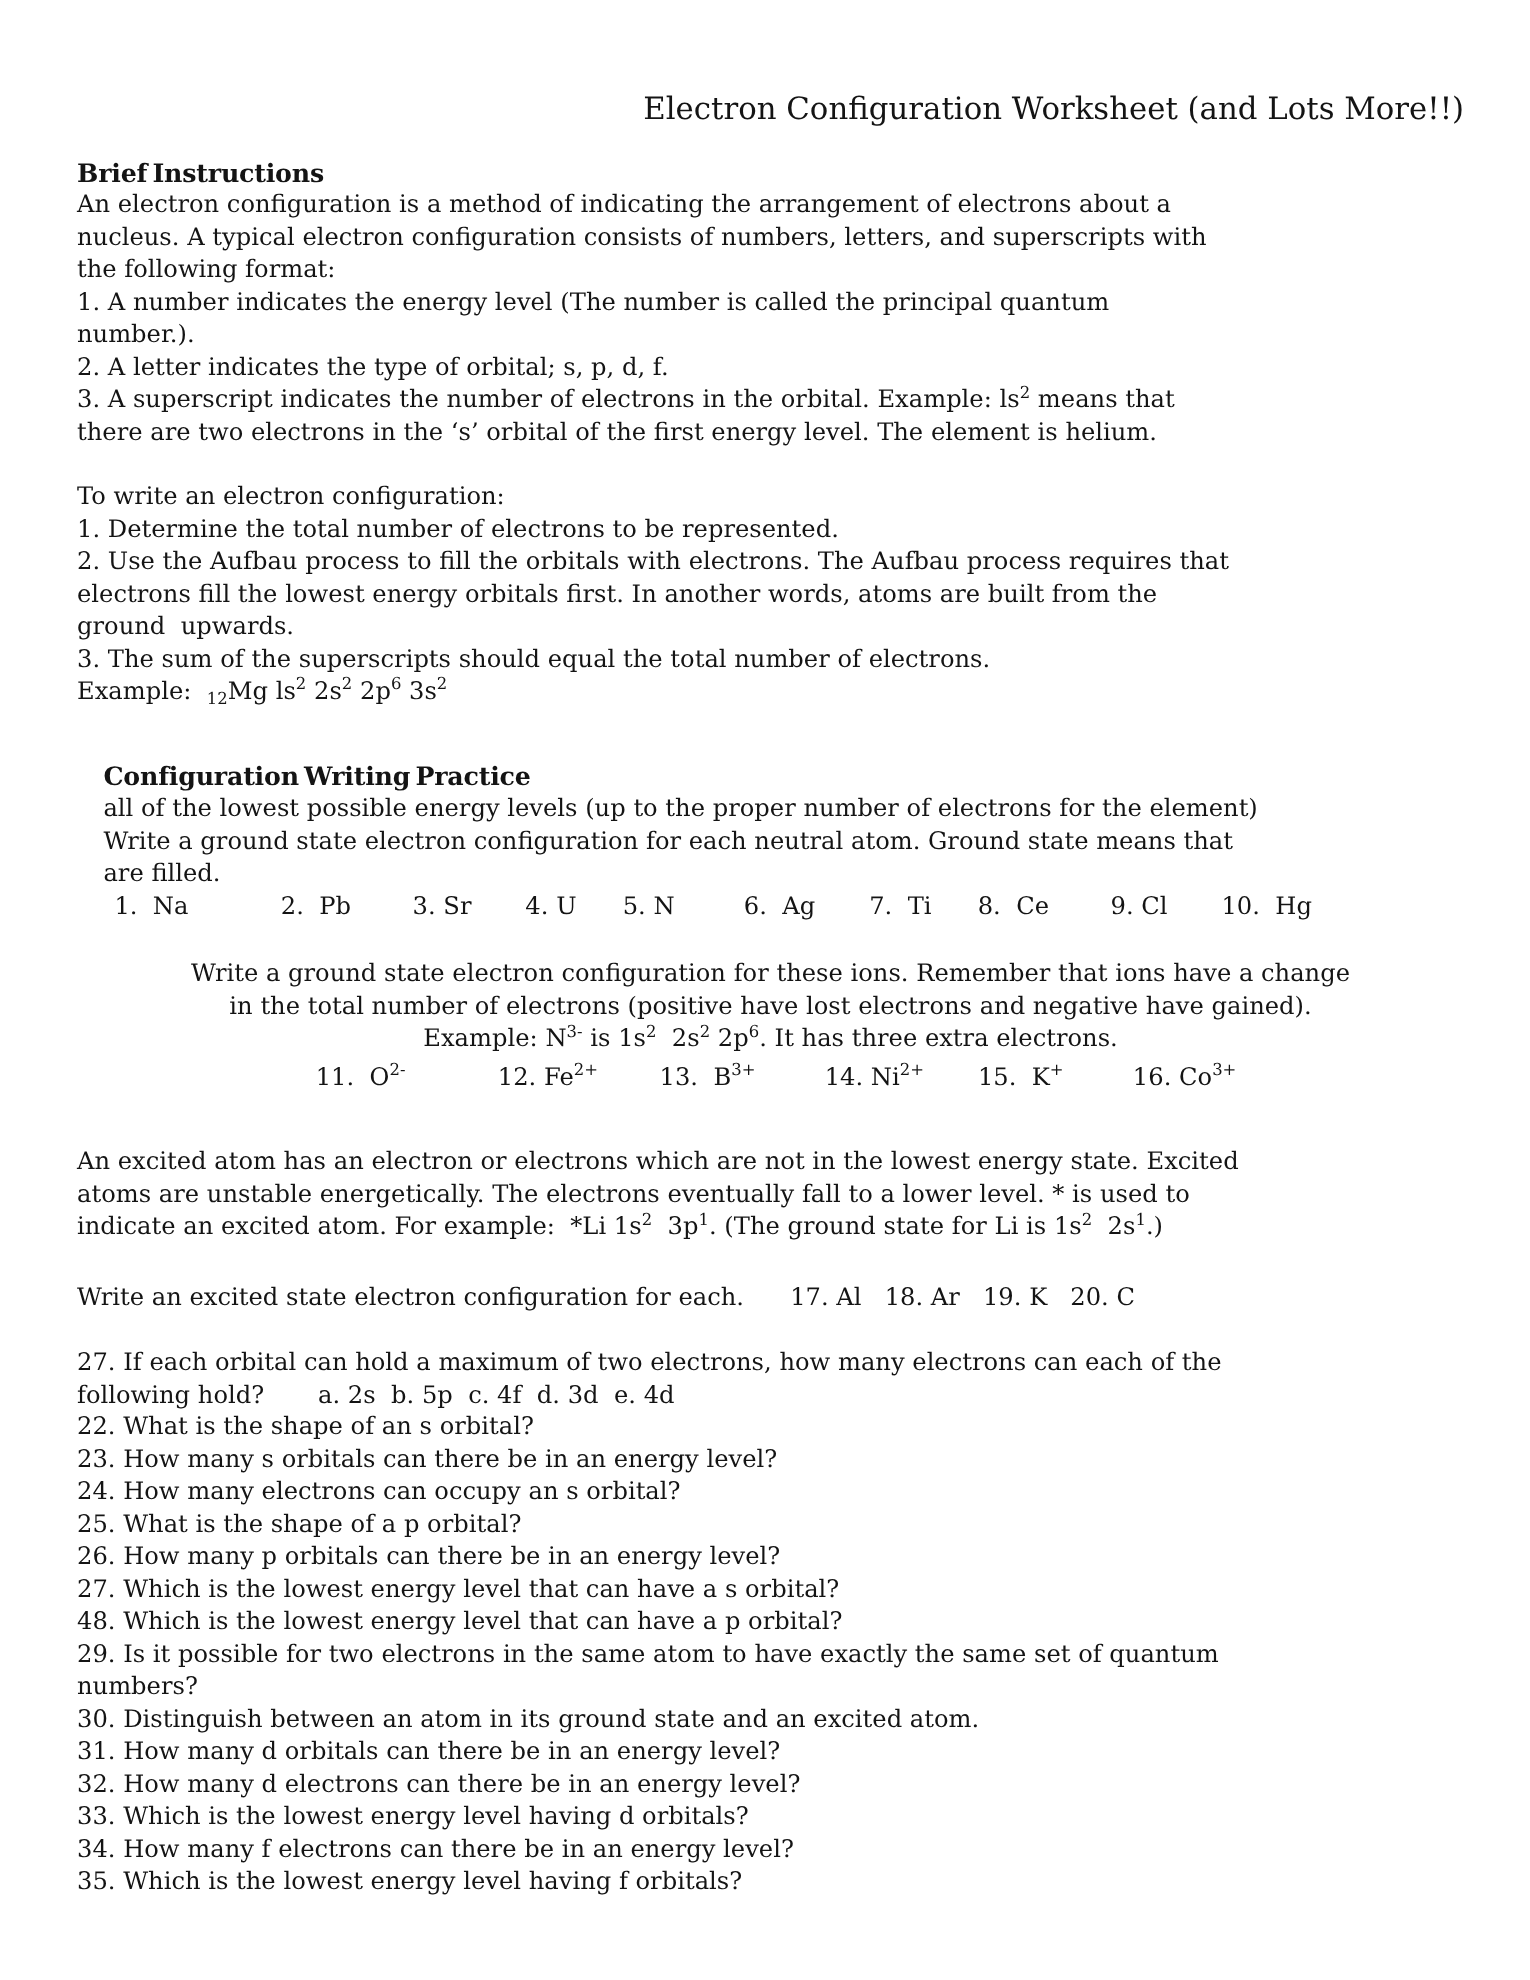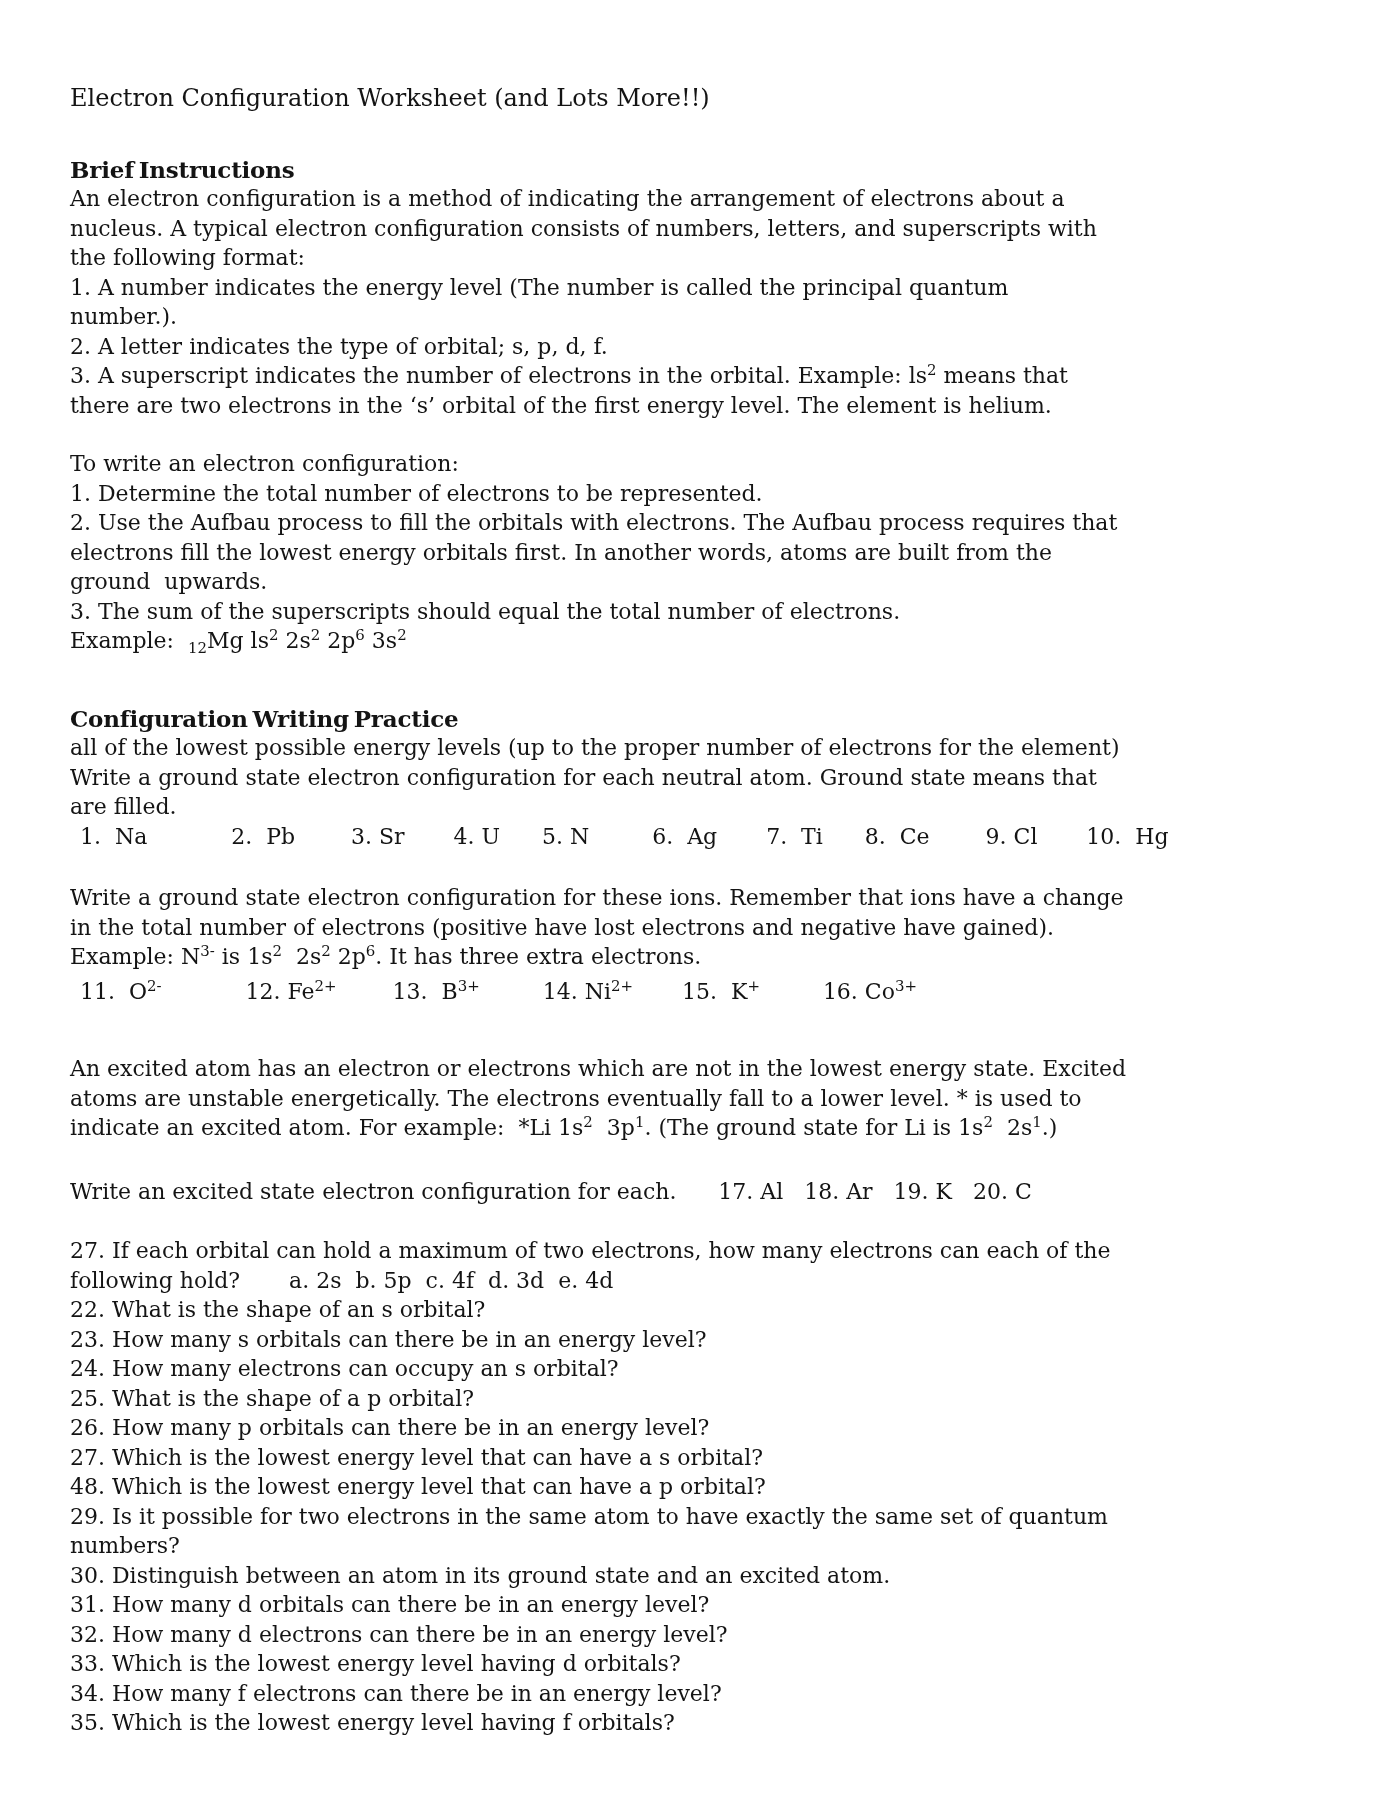--- a/index.html
+++ b/index.html
@@ -17,44 +17,44 @@
     font-family: "DejaVu Serif", "Liberation Serif", serif;
     font-size: 22px;
     line-height: 29.5px;
     padding: 84px 60px 0 70px;
     overflow: hidden;
   }
   .line {
     white-space: pre;
   }
   .title {
-    text-align: left;
-    font-size: 24px;
-    margin-bottom: 41px;
+    text-align: right;
+    font-size: 28px;
+    margin-bottom: 29px;
     white-space: pre;
   }
   .heading {
     font-size: 23px;
     font-weight: bold;
     word-spacing: -3px;
     letter-spacing: -0.2px;
   }
   sup {
     font-size: 68%;
     line-height: 0;
     vertical-align: super;
   }
   sub {
     font-size: 68%;
     line-height: 0;
     vertical-align: sub;
   }
   .sec-towrite          { margin-top: 29px; }
-  .sec-practice         { margin-top: 48px; }
-  .sec-ions             { margin-top: 32px; }
+  .sec-practice         { margin-top: 48px; margin-left: 24px; }
+  .sec-ions             { margin-top: 32px; text-align: center; }
   .sec-excited          { margin-top: 48px; }
   .sec-excited-practice { margin-top: 34px; }
   .sec-questions        { margin-top: 30px; }
   .row  { padding-left: 10px; }
   .ions-row { margin-top: 5px; }
 </style>
 </head>
 <body>
 
 <div class="page">

